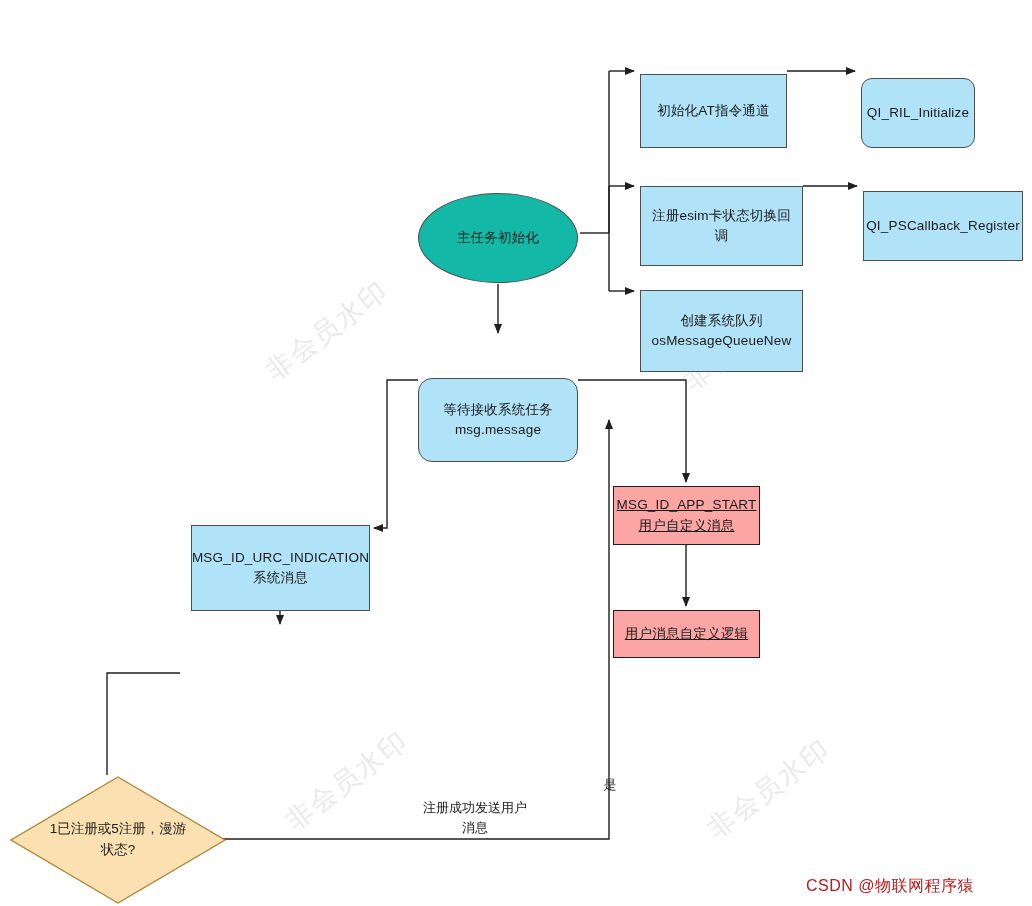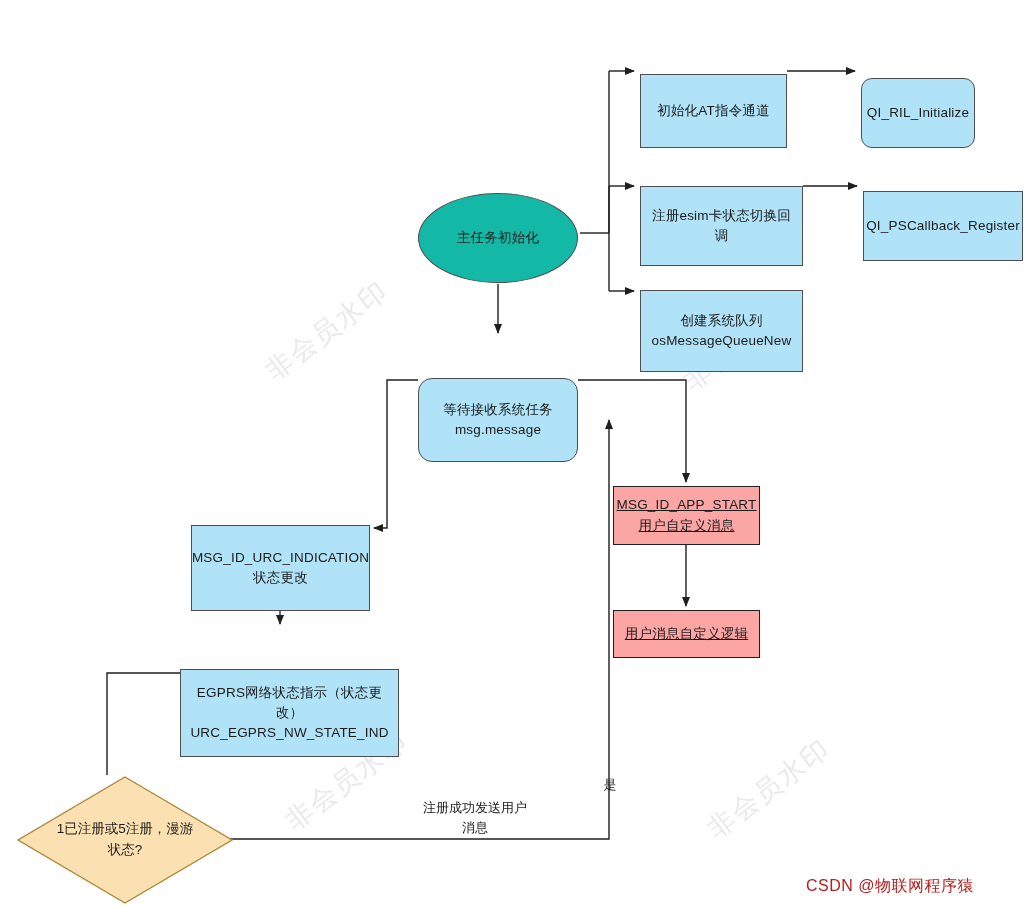--- a/index.html
+++ b/index.html
@@ -184,38 +184,34 @@
 osMessageQueueNew</span>
   </div>
 
   <div class="node box-blue" style="left:418px; top:338px; width:160px; height:84px;border-radius:14px;">
     <span class="label">等待接收系统任务
 msg.message</span>
   </div>
 
   <div class="node box-blue" style="left:191px; top:485px; width:179px; height:86px;">
     <span class="label">MSG_ID_URC_INDICATION
-状态更改</span>
-  </div>
-
-  <div class="node box-blue" style="left:180px; top:629px; width:219px; height:88px;">
-    <span class="label">EGPRS网络状态指示（状态更改）
-URC_EGPRS_NW_STATE_IND</span>
-  </div>
+系统消息</span>
+  </div>
+
 
   <div class="node box-white" style="left:613px; top:486px; width:147px; height:59px;">
     <span class="label">MSG_ID_APP_START
 用户自定义消息</span>
   </div>
 
   <div class="node box-white" style="left:613px; top:610px; width:147px; height:48px;">
     <span class="label">用户消息自定义逻辑</span>
   </div>
 
-  <div class="diamond-wrap" style="left:16px; top:775px; width:218px; height:130px;">
+  <div class="diamond-wrap" style="left:9px; top:775px; width:218px; height:130px;">
     <svg width="218" height="130" viewBox="0 0 218 130">
       <polygon points="109,2 216,65 109,128 2,65" fill="#fbe1b2" stroke="#ad8639" stroke-width="1.4"></polygon>
     </svg>
     <div class="label">1已注册或5注册，漫游
 状态?</div>
   </div>
 
   <div class="edge-label" style="left:596px; top:775px; width:28px;">是</div>
   <div class="edge-label" style="left:395px; top:798px; width:160px;">注册成功发送用户
 消息</div>

